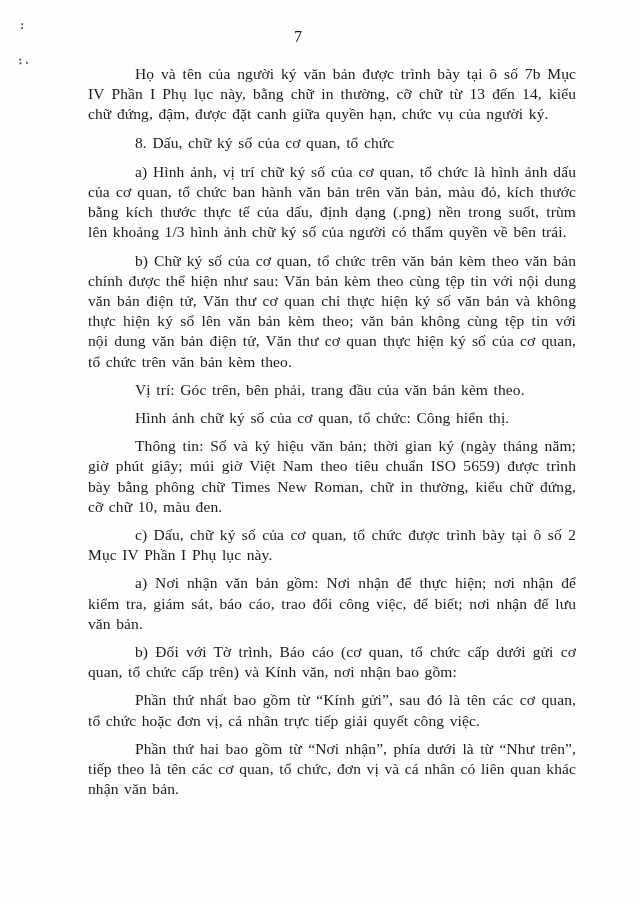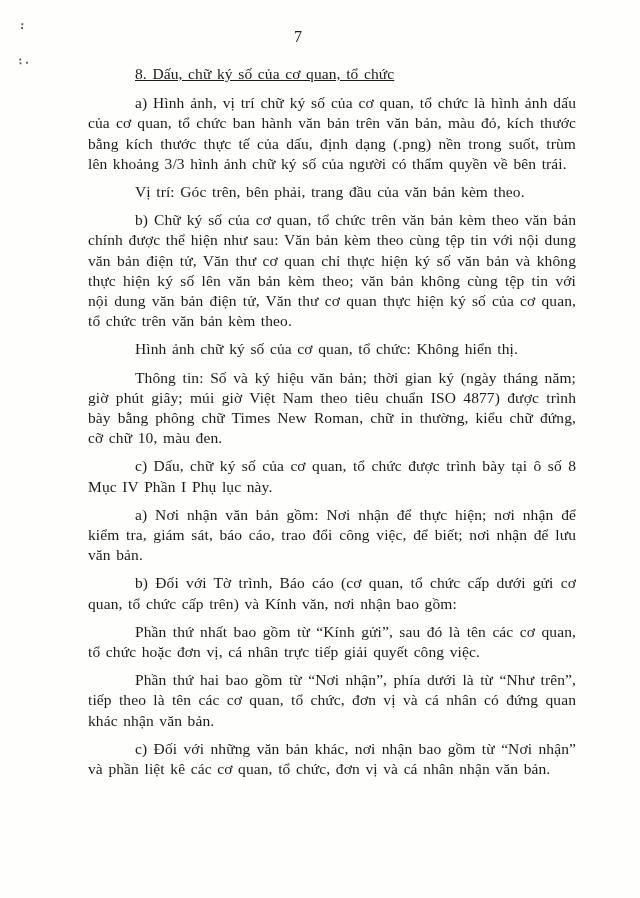--- a/index.html
+++ b/index.html
@@ -32,21 +32,20 @@
     margin: 0 0 8px 0;
     font-size: 15.5px;
     line-height: 20.2px;
     text-align: justify;
     text-indent: 47px;
     word-spacing: 1.6px;
     letter-spacing: 0.1px;
   }
   .para.heading {
     margin-bottom: 9px;
-    text-decoration: underline;
   }
   .margin-mark {
     position: absolute;
     font-family: "DejaVu Sans Mono", monospace;
     font-size: 11px;
     font-weight: bold;
     color: #3a3a3a;
     opacity: 0.85;
     line-height: 1;
   }
@@ -57,27 +56,27 @@
 <body>
 
 <div class="page">
 
   <span class="margin-mark mark1">:</span>
   <span class="margin-mark mark2">:.</span>
 
   <div class="page-number">7</div>
 
   <div class="content">
+    <p class="para">Họ và tên của người ký văn bản được trình bày tại ô số 7b Mục IV Phần I Phụ lục này, bằng chữ in thường, cỡ chữ từ 13 đến 14, kiểu chữ đứng, đậm, được đặt canh giữa quyền hạn, chức vụ của người ký.</p>
     <p class="para heading">8. Dấu, chữ ký số của cơ quan, tổ chức</p>
-    <p class="para">a) Hình ảnh, vị trí chữ ký số của cơ quan, tổ chức là hình ảnh dấu của cơ quan, tổ chức ban hành văn bản trên văn bản, màu đỏ, kích thước bằng kích thước thực tế của dấu, định dạng (.png) nền trong suốt, trùm lên khoảng 3/3 hình ảnh chữ ký số của người có thẩm quyền về bên trái.</p>
+    <p class="para">a) Hình ảnh, vị trí chữ ký số của cơ quan, tổ chức là hình ảnh dấu của cơ quan, tổ chức ban hành văn bản trên văn bản, màu đỏ, kích thước bằng kích thước thực tế của dấu, định dạng (.png) nền trong suốt, trùm lên khoảng 1/3 hình ảnh chữ ký số của người có thẩm quyền về bên trái.</p>
+    <p class="para">b) Chữ ký số của cơ quan, tổ chức trên văn bản kèm theo văn bản chính được thể hiện như sau: Văn bản kèm theo cùng tệp tin với nội dung văn bản điện tử, Văn thư cơ quan chỉ thực hiện ký số văn bản và không thực hiện ký số lên văn bản kèm theo; văn bản không cùng tệp tin với nội dung văn bản điện tử, Văn thư cơ quan thực hiện ký số của cơ quan, tổ chức trên văn bản kèm theo.</p>
     <p class="para">Vị trí: Góc trên, bên phải, trang đầu của văn bản kèm theo.</p>
-    <p class="para">b) Chữ ký số của cơ quan, tổ chức trên văn bản kèm theo văn bản chính được thể hiện như sau: Văn bản kèm theo cùng tệp tin với nội dung văn bản điện tử, Văn thư cơ quan chỉ thực hiện ký số văn bản và không thực hiện ký số lên văn bản kèm theo; văn bản không cùng tệp tin với nội dung văn bản điện tử, Văn thư cơ quan thực hiện ký số của cơ quan, tổ chức trên văn bản kèm theo.</p>
-    <p class="para">Hình ảnh chữ ký số của cơ quan, tổ chức: Không hiển thị.</p>
-    <p class="para">Thông tin: Số và ký hiệu văn bản; thời gian ký (ngày tháng năm; giờ phút giây; múi giờ Việt Nam theo tiêu chuẩn ISO 4877) được trình bày bằng phông chữ Times New Roman, chữ in thường, kiểu chữ đứng, cỡ chữ 10, màu đen.</p>
-    <p class="para">c) Dấu, chữ ký số của cơ quan, tổ chức được trình bày tại ô số 8 Mục IV Phần I Phụ lục này.</p>
+    <p class="para">Hình ảnh chữ ký số của cơ quan, tổ chức: Công hiển thị.</p>
+    <p class="para">Thông tin: Số và ký hiệu văn bản; thời gian ký (ngày tháng năm; giờ phút giây; múi giờ Việt Nam theo tiêu chuẩn ISO 5659) được trình bày bằng phông chữ Times New Roman, chữ in thường, kiểu chữ đứng, cỡ chữ 10, màu đen.</p>
+    <p class="para">c) Dấu, chữ ký số của cơ quan, tổ chức được trình bày tại ô số 2 Mục IV Phần I Phụ lục này.</p>
     <p class="para">a) Nơi nhận văn bản gồm: Nơi nhận để thực hiện; nơi nhận để kiểm tra, giám sát, báo cáo, trao đổi công việc, để biết; nơi nhận để lưu văn bản.</p>
     <p class="para">b) Đối với Tờ trình, Báo cáo (cơ quan, tổ chức cấp dưới gửi cơ quan, tổ chức cấp trên) và Kính văn, nơi nhận bao gồm:</p>
     <p class="para">Phần thứ nhất bao gồm từ “Kính gửi”, sau đó là tên các cơ quan, tổ chức hoặc đơn vị, cá nhân trực tiếp giải quyết công việc.</p>
-    <p class="para">Phần thứ hai bao gồm từ “Nơi nhận”, phía dưới là từ “Như trên”, tiếp theo là tên các cơ quan, tổ chức, đơn vị và cá nhân có đứng quan khác nhận văn bản.</p>
-    <p class="para">c) Đối với những văn bản khác, nơi nhận bao gồm từ “Nơi nhận” và phần liệt kê các cơ quan, tổ chức, đơn vị và cá nhân nhận văn bản.</p>
+    <p class="para">Phần thứ hai bao gồm từ “Nơi nhận”, phía dưới là từ “Như trên”, tiếp theo là tên các cơ quan, tổ chức, đơn vị và cá nhân có liên quan khác nhận văn bản.</p>
   </div>
 
 </div>
 
 </body></html>

